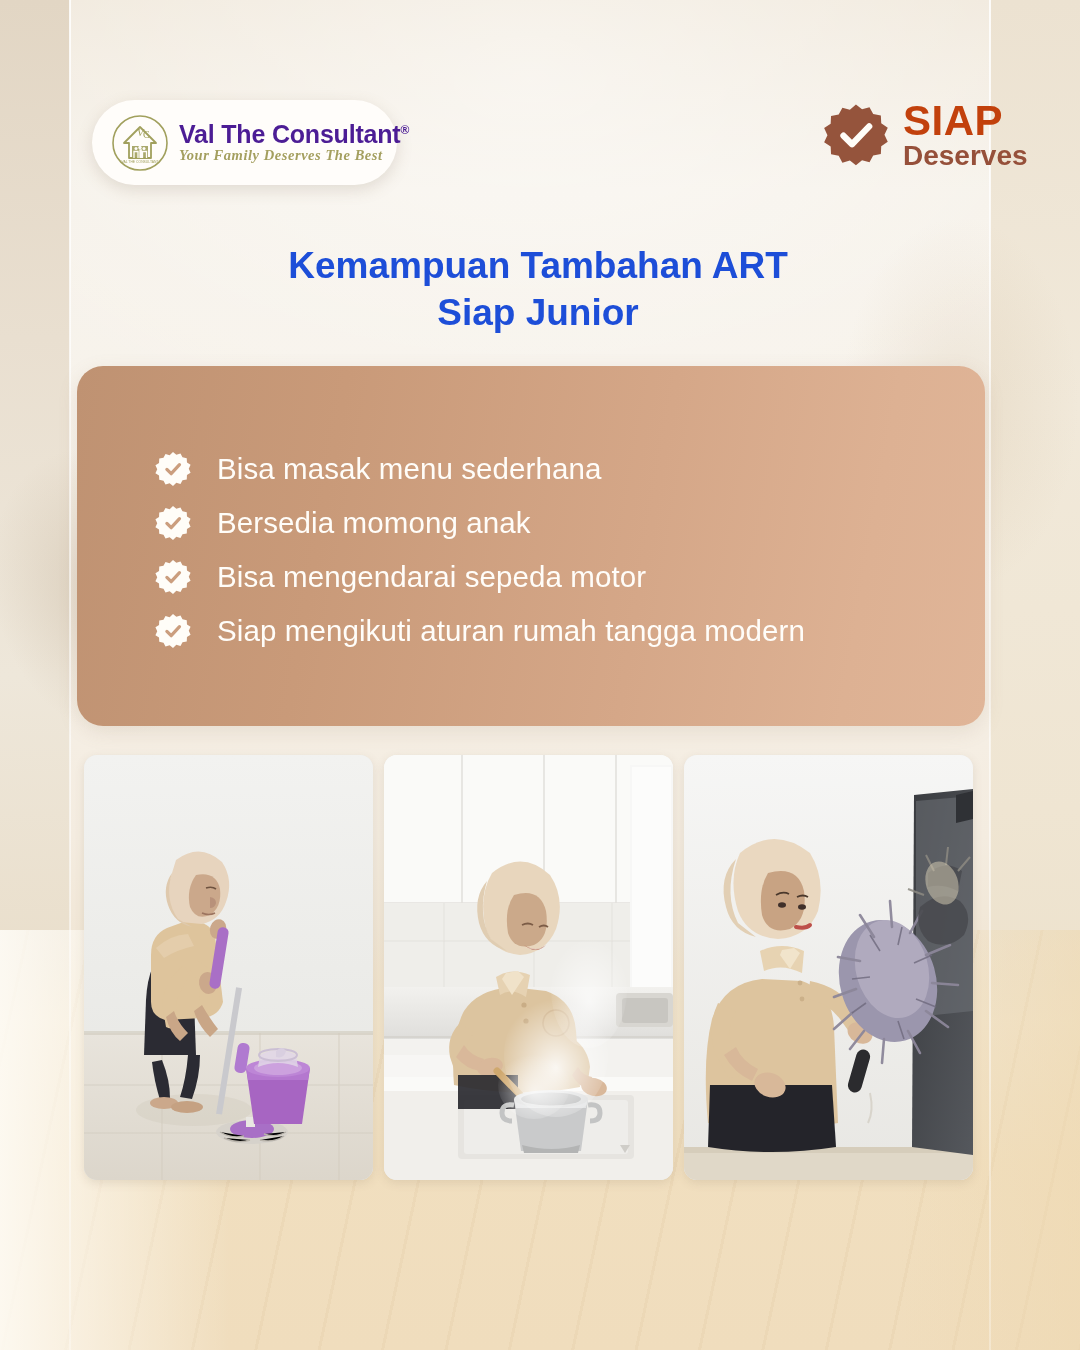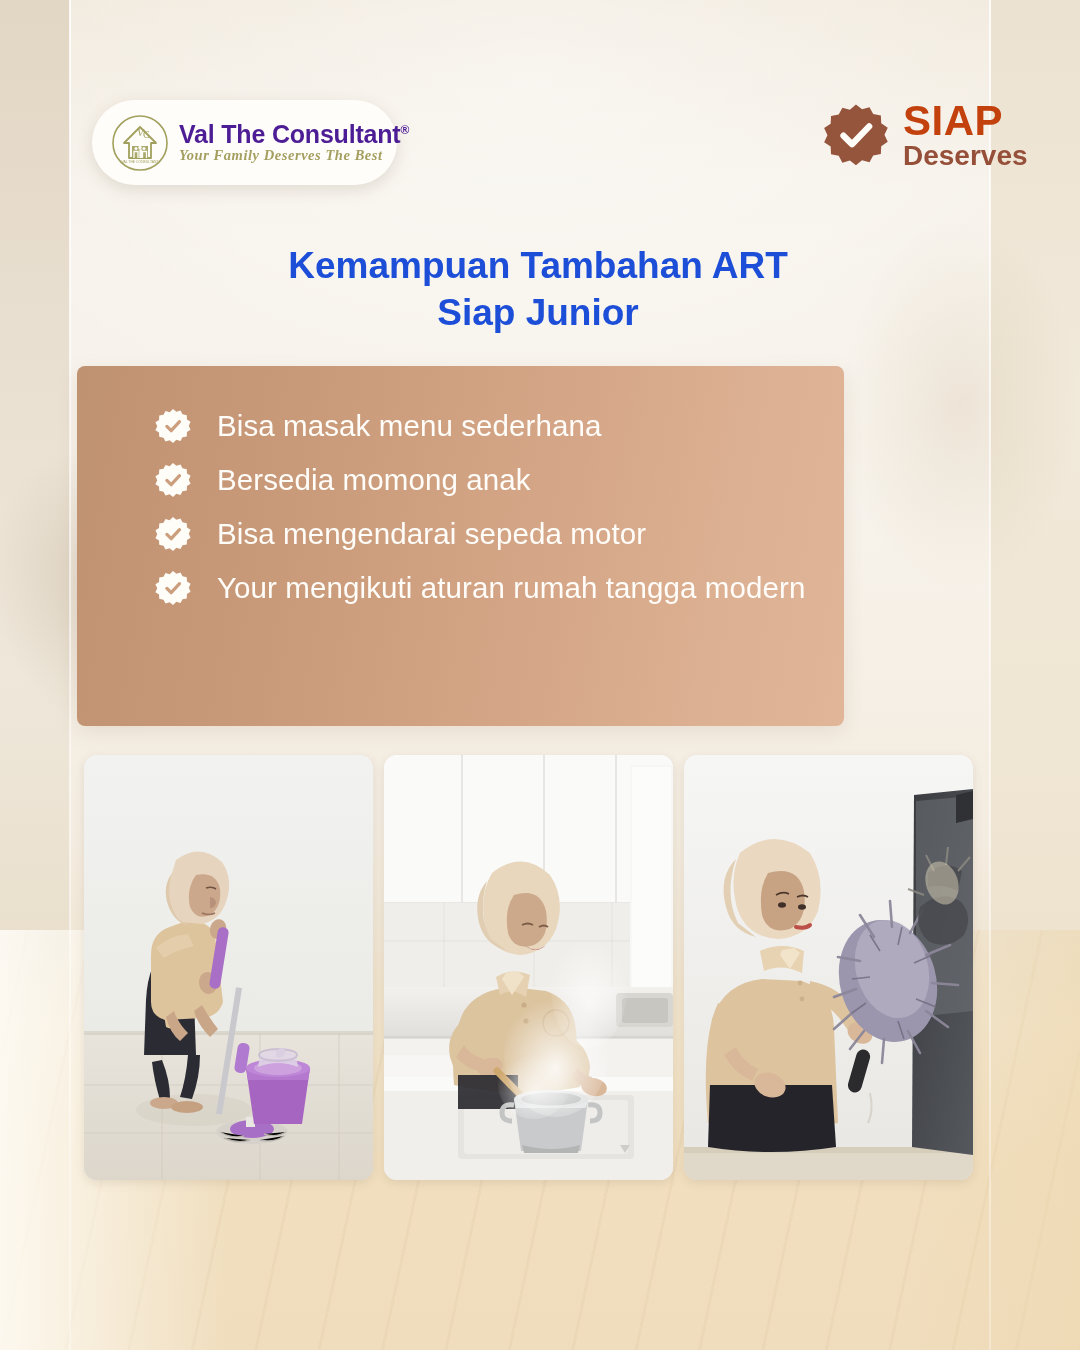--- a/index.html
+++ b/index.html
@@ -125,25 +125,25 @@
     position:absolute; left:70px; top:242px; width:920px;
     text-align:center; color:#1d4ed8;
     font-size:37px; font-weight:700; line-height:1.28;
     font-family:"Liberation Sans", sans-serif;
     margin-left:8px;
   }
   .heading .l2{ display:block; }
 
   
   .card{
-    position:absolute; left:77px; top:366px; width:767px; height:360px;
-    border-radius:8px;
+    position:absolute; left:77px; top:366px; width:908px; height:360px;
+    border-radius:26px;
     background:linear-gradient(100deg,#bf9272 0%,#c99a79 28%,#d5a788 62%,#ddb193 85%,#e0b598 100%);
     box-shadow:0 6px 20px rgba(150,120,90,.14);
-    padding:33px 0 0 78px;
+    padding:76px 0 0 78px;
   }
   .list{ list-style:none; }
   .list li{
     display:flex; align-items:center; gap:26px;
     height:53px; margin-bottom:1px;
   }
   .tick{ width:36px; height:36px; flex:0 0 36px; }
   .li-text{
     color:#fffdf9; font-size:29.5px; font-weight:400;
     letter-spacing:.1px; white-space:nowrap;
@@ -251,21 +251,21 @@
         </span>
         <span class="li-text">Bisa mengendarai sepeda motor</span>
       </li>
       <li>
         <span class="tick">
           <svg viewBox="0 0 100 100" xmlns="http://www.w3.org/2000/svg">
             <path fill="#fffdf8" d="M50 3 l9.3 7.3 11.5-3.1 5.6 10.5 11.8 2.2 0.6 12 10 6.6-5 10.9 5 10.9-10 6.6-0.6 12-11.8 2.2-5.6 10.5-11.5-3.1L50 97l-9.3-7.3-11.5 3.1-5.6-10.5-11.8-2.2-0.6-12-10-6.6 5-10.9-5-10.9 10-6.6 0.6-12 11.8-2.2 5.6-10.5 11.5 3.1z"></path>
             <path d="M33 51 L45 63 L68 38" fill="none" stroke="#cb9e7e" stroke-width="9" stroke-linecap="round" stroke-linejoin="round"></path>
           </svg>
         </span>
-        <span class="li-text">Your mengikuti aturan rumah tangga modern</span>
+        <span class="li-text">Siap mengikuti aturan rumah tangga modern</span>
       </li>
     </ul>
   </div>
 
   <div class="photos">
 
     <div class="photo">
       <svg viewBox="0 0 289 425" xmlns="http://www.w3.org/2000/svg">
         <defs>
           <linearGradient id="p1wall" x1="0" y1="0" x2="0" y2="1">

